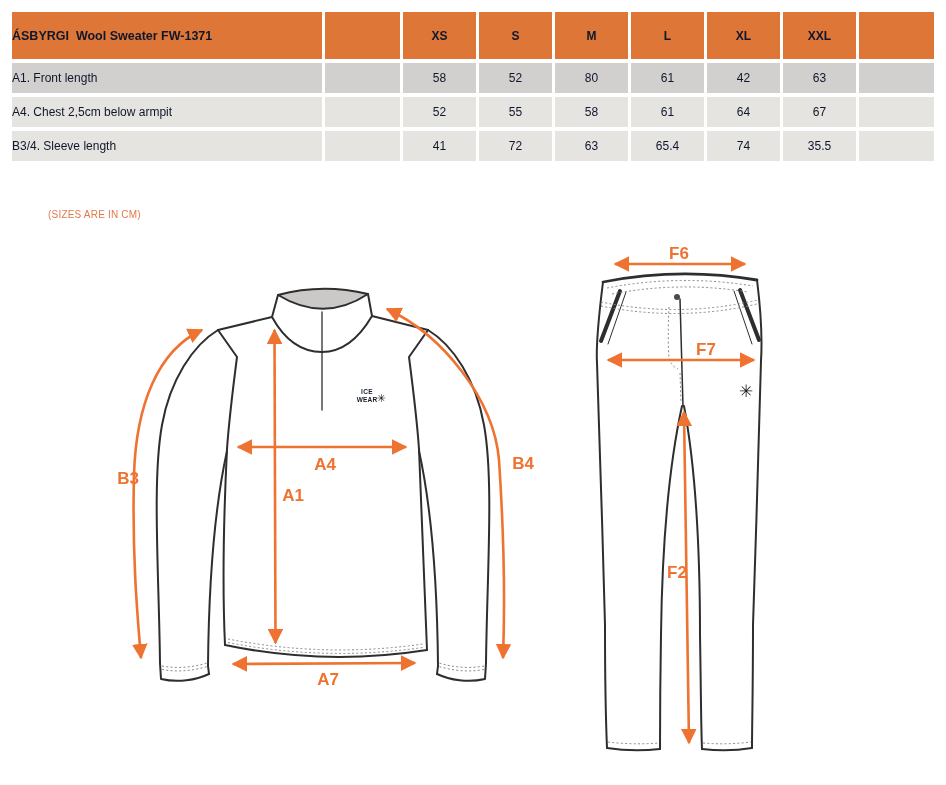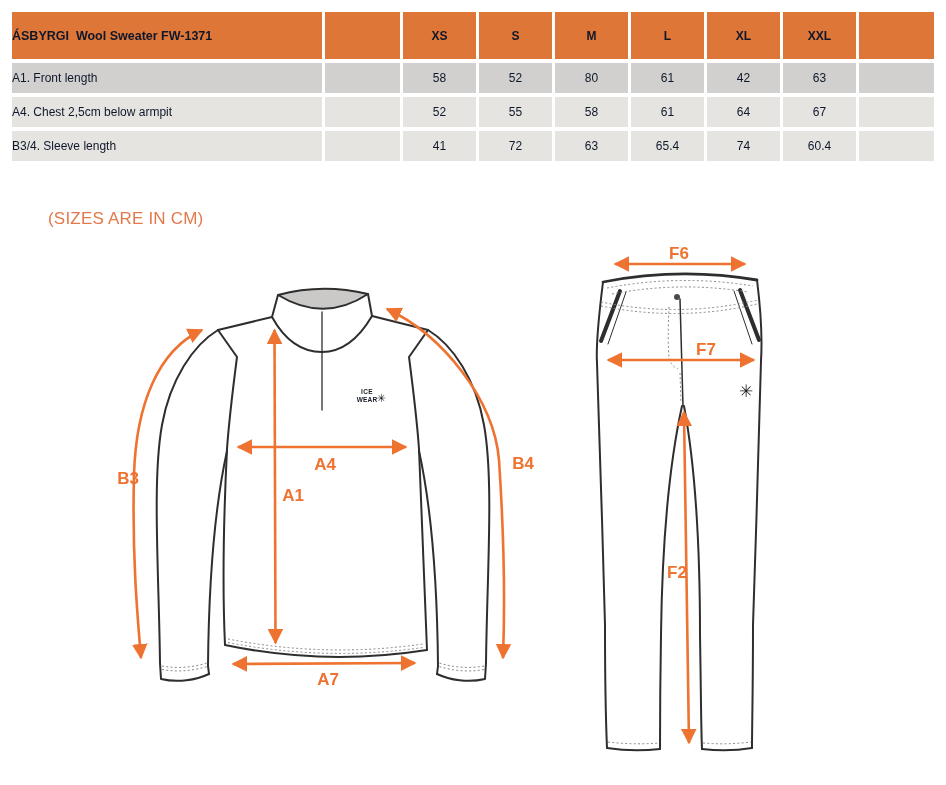--- a/index.html
+++ b/index.html
@@ -15,21 +15,21 @@
   table.size-table td,table.size-table th{padding:0;}
   th.h-orange,td.h-orange{background:#DE7637;color:#0f172a;font-weight:bold;font-size:12px;height:47px;}
   th.title-cell{text-align:left;padding-left:38px;font-size:12.5px;white-space:pre;}
   td.row-dark{background:#D1D0CE;}
   td.row-light{background:#E5E4E1;}
   td.data{height:30px;font-size:12px;color:#0f172a;text-align:center;margin-top:24px;}
   td.label-cell{text-align:left;padding-left:38px;}
   
   .sizes-note{
     position:absolute;left:48px;top:209px;
-    color:#E2794B;font-size:17px;letter-spacing:.2px;
+    color:#E2794B;font-size:10px;letter-spacing:.2px;
   }
   
   .diagram-svg{position:absolute;left:0;top:232px;}
   .garment{stroke:#2e2e2e;stroke-width:2;fill:none;stroke-linecap:round;stroke-linejoin:round;}
   .stitch{stroke:#8a8a8a;stroke-width:1;fill:none;stroke-dasharray:2 2.3;}
   .arrow{stroke:#EF7330;stroke-width:2.6;fill:none;stroke-linecap:butt;}
   text.lbl{font-family:"Liberation Sans",sans-serif;font-size:17px;font-weight:600;fill:#EF7330;text-anchor:middle;}
   text.logo-txt{font-family:"Liberation Sans",sans-serif;font-weight:bold;fill:#141c28;text-anchor:middle;}
   text.snowflake{font-family:"DejaVu Sans",sans-serif;fill:#1a1a1a;text-anchor:middle;}
 </style>
@@ -83,21 +83,21 @@
     <td class="data row-light"></td>
   </tr>
   <tr>
     <td class="data row-light label-cell">B3/4. Sleeve length</td>
     <td class="data row-light"></td>
     <td class="data row-light">41</td>
     <td class="data row-light">72</td>
     <td class="data row-light">63</td>
     <td class="data row-light">65.4</td>
     <td class="data row-light">74</td>
-    <td class="data row-light">60.4</td>
+    <td class="data row-light">35.5</td>
     <td class="data row-light"></td>
   </tr>
 </tbody>
   </table>
 
 <div class="sizes-note">(SIZES ARE IN CM)</div>
 
 <svg class="diagram-svg" width="946" height="553" viewBox="0 232 946 553">
   <defs>
     <marker id="ah" viewBox="0 0 10 10" refX="9" refY="5" markerWidth="6" markerHeight="6" orient="auto-start-reverse">

